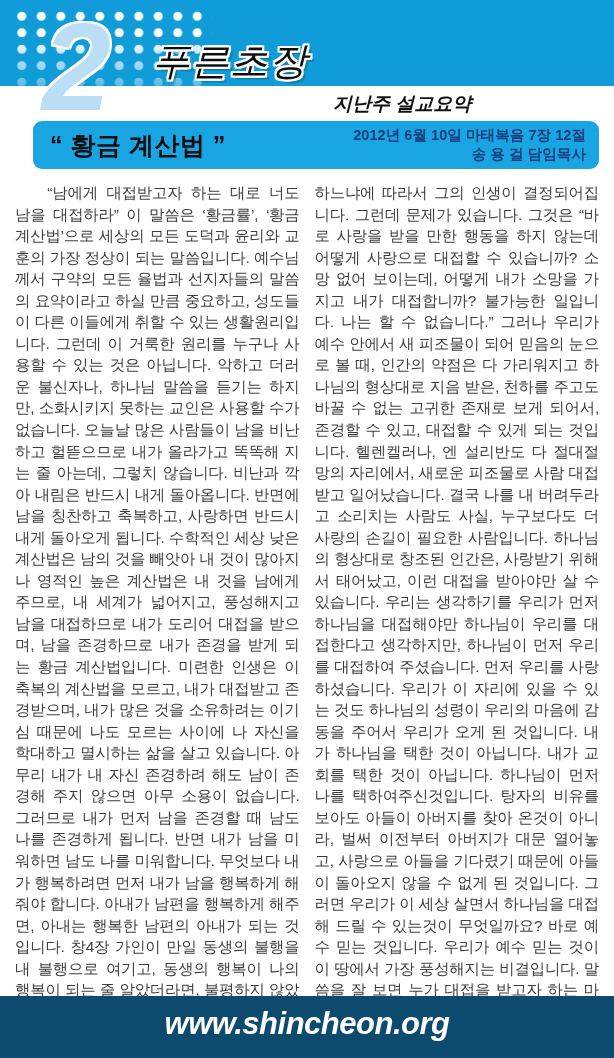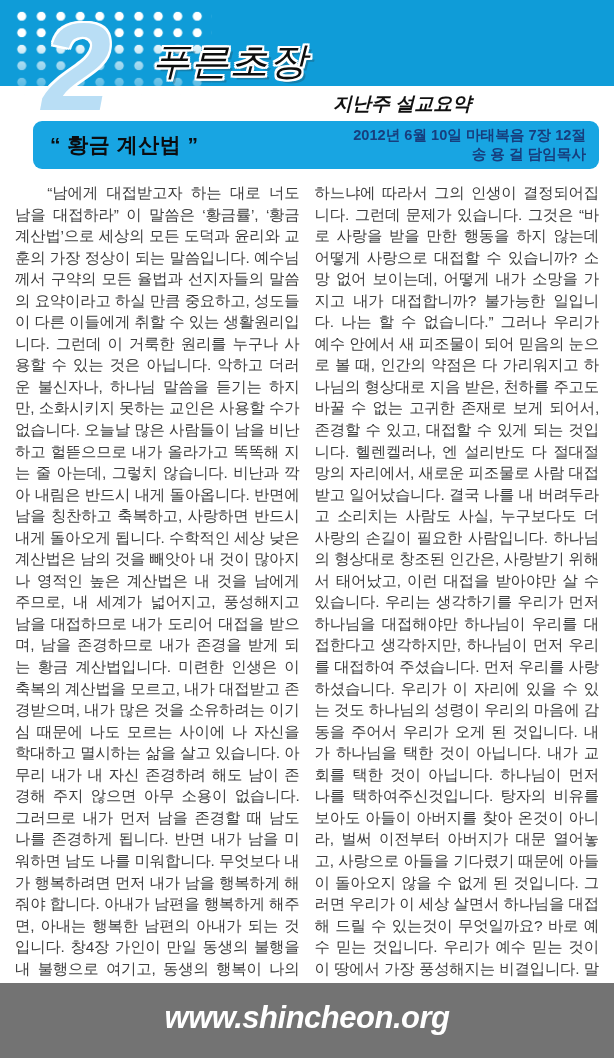--- a/index.html
+++ b/index.html
@@ -36,36 +36,36 @@
     text-shadow:-1.5px 0 0 #fff,1.5px 0 0 #fff,0 -1.5px 0 #fff,0 1.5px 0 #fff,
                 -1.5px -1.5px 0 #fff,1.5px 1.5px 0 #fff,-1.5px 1.5px 0 #fff,1.5px -1.5px 0 #fff;
     margin-top:34px;
   }
   
   .title-bar{
     position:absolute;top:121px;left:33px;width:566px;height:48px;
     background:#18a5e2;border-radius:9px;box-sizing:border-box;
     display:flex;justify-content:space-between;align-items:center;padding:0 13px 0 17px;
   }
-  .sermon-title{font-size:21px;font-weight:bold;color:#0b0d10;letter-spacing:.5px;}
+  .sermon-title{font-size:25px;font-weight:bold;color:#0b0d10;letter-spacing:.5px;}
   .title-meta{text-align:right;font-weight:bold;color:#173e7d;font-size:14.6px;line-height:18.6px;}
   
   .body-wrap{
     position:absolute;top:182px;left:15px;width:584px;display:flex;gap:15px;
   }
   .col{flex:1 1 0;min-width:0;}
   .col p{
     margin:0;font-size:15.4px;line-height:21.55px;color:#3d3d3d;
     text-align:justify;word-break:break-all;letter-spacing:-0.2px;
   }
   .indent-2{text-indent:2.1em;}
   .para-bold{font-weight:bold;color:#1b1b1b;text-indent:1.1em;}
   
   .footer-band{
-    position:absolute;left:0;bottom:0;width:614px;height:75px;background:#737373;
+    position:absolute;left:0;bottom:0;width:614px;height:62px;background:#0c4a6e;
     display:flex;align-items:center;justify-content:center;
   }
   .footer-url{
     font-size:31px;font-weight:bold;font-style:italic;color:#ffffff;letter-spacing:-0.5px;
     transform:translateY(-3px);
   }
 </style>
 </head>
 <body>
 

